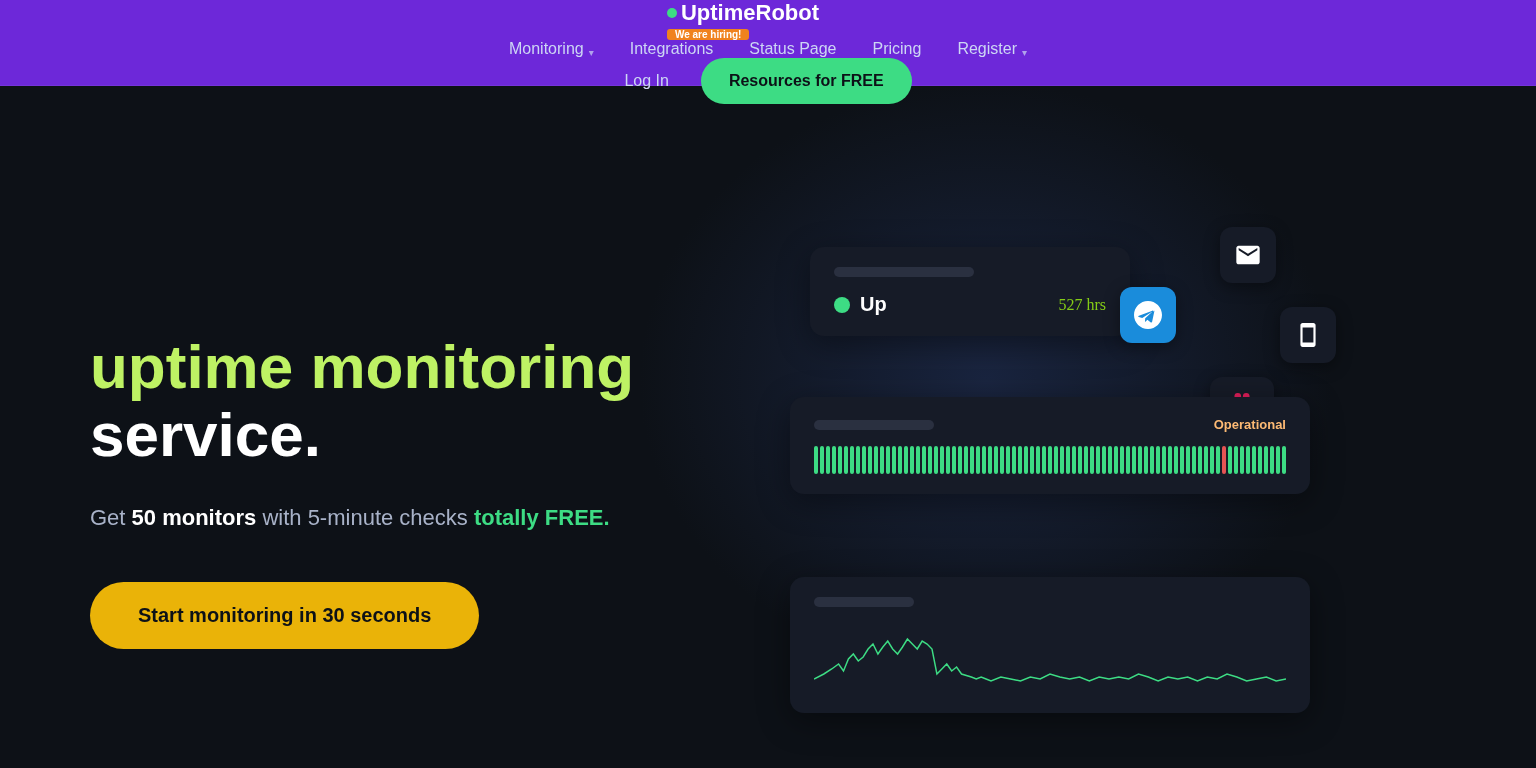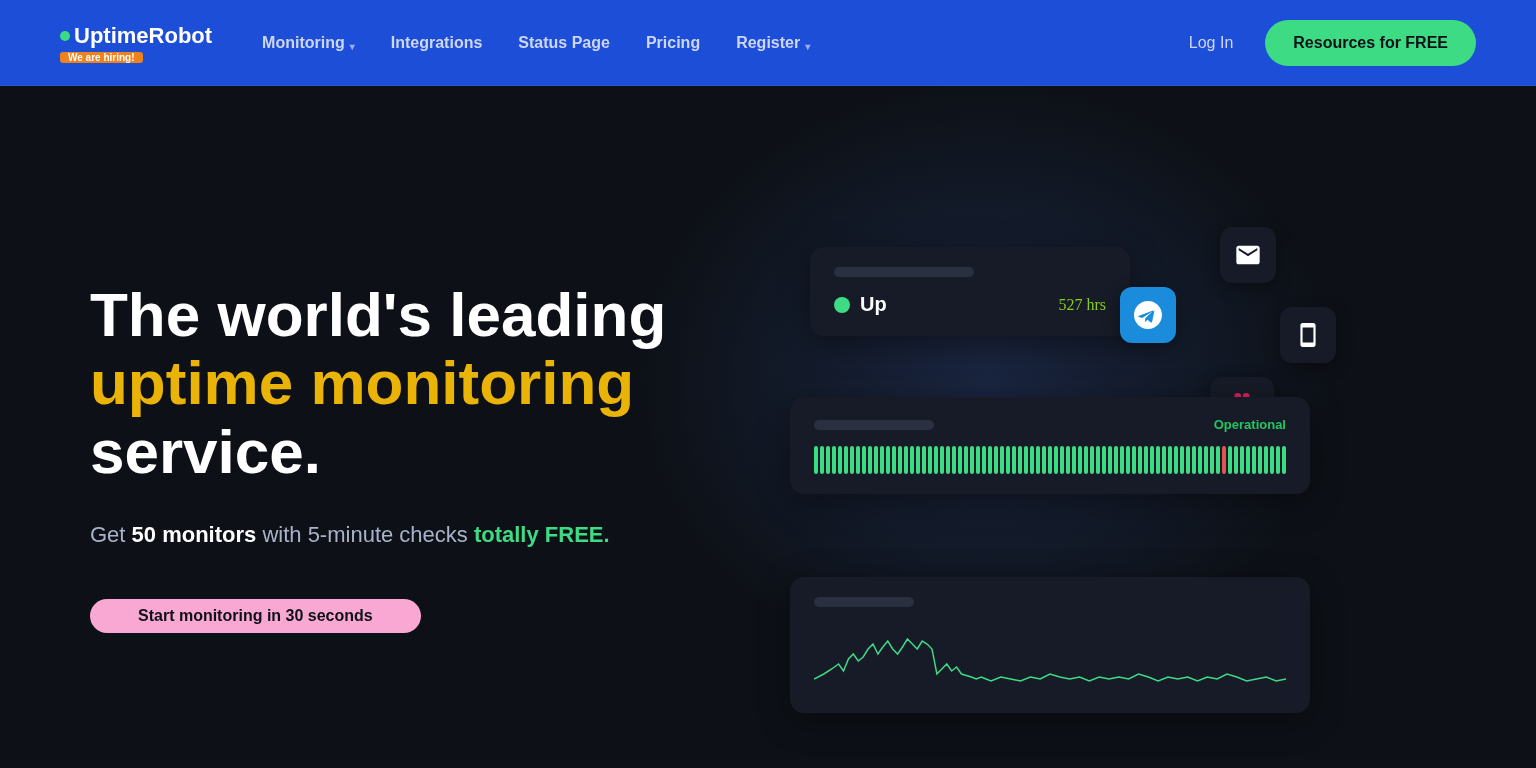--- a/index.html
+++ b/index.html
@@ -26,22 +26,23 @@
     }
 
     
     nav {
       position: relative;
       z-index: 10;
       display: flex;
       align-items: center;
       padding: 0 60px;
       height: 86px;
-      background: #1d4ed8;
+      background: #6d28d9;
       border-bottom: 1px solid rgba(255,255,255,0.06);
+      flex-direction: column;
     }
 
     .logo-area {
       display: flex;
       flex-direction: column;
       align-items: flex-start;
       margin-right: 50px;
     }
 
     .logo-text {
@@ -74,21 +75,21 @@
     .nav-links {
       display: flex;
       align-items: center;
       gap: 36px;
       flex: 1;
     }
 
     .nav-link {
       color: #cdd6f4;
       font-size: 16px;
-      font-weight: 700;
+      font-weight: 400;
       cursor: pointer;
       display: flex;
       align-items: flex-end;
       gap: 5px;
       white-space: nowrap;
     }
 
     .chevron {
       font-size: 10px;
       opacity: 0.7;
@@ -135,21 +136,21 @@
 
     .hero-title {
       font-size: 62px;
       font-weight: 800;
       line-height: 1.1;
       margin-bottom: 32px;
       color: #ffffff;
     }
 
     .hero-title .green {
-      color: #eab308;
+      color: #bef264;
     }
 
     .hero-subtitle {
       font-size: 22px;
       font-weight: 400;
       color: #a8b2c8;
       margin-bottom: 48px;
       line-height: 1.5;
     }
 
@@ -157,25 +158,25 @@
       color: #ffffff;
       font-weight: 700;
     }
 
     .hero-subtitle .green-text {
       color: #3ddc84;
       font-weight: 600;
     }
 
     .cta-btn {
-      background: #f9a8d4;
+      background: #eab308;
       color: #0d1117;
-      font-size: 16px;
+      font-size: 20px;
       font-weight: 700;
-      padding: 8px 48px;
+      padding: 22px 48px;
       border-radius: 50px;
       border: none;
       cursor: pointer;
       display: inline-block;
     }
 
     
     .hero-right {
       flex: 1;
       position: relative;
@@ -241,21 +242,21 @@
 
     .card-op-header {
       display: flex;
       justify-content: space-between;
       align-items: center;
       margin-bottom: 14px;
     }
 
     .op-label {
       font-size: 13px;
-      color: #22c55e;
+      color: #fdba74;
       font-weight: 600;
     }
 
     .uptime-bars {
       display: flex;
       gap: 2px;
       align-items: flex-end;
     }
 
     .bar {
@@ -355,21 +356,21 @@
 
   <div class="nav-right">
     <span class="login-link">Log In</span>
     <button class="register-btn">Resources for FREE</button>
   </div>
 </nav>
 
 <div class="hero">
   <div class="hero-left">
     <h1 class="hero-title">
-      <span>The world's leading</span><br>
+      <br>
       <span class="green">uptime monitoring</span><span> service.</span>
     </h1>
     <p class="hero-subtitle">
       <span>Get </span><strong>50 monitors</strong><span> with 5-minute checks </span><span class="green-text">totally FREE.</span>
     </p>
     <button class="cta-btn">Start monitoring in 30 seconds</button>
   </div>
 
   <div class="hero-right">
 

